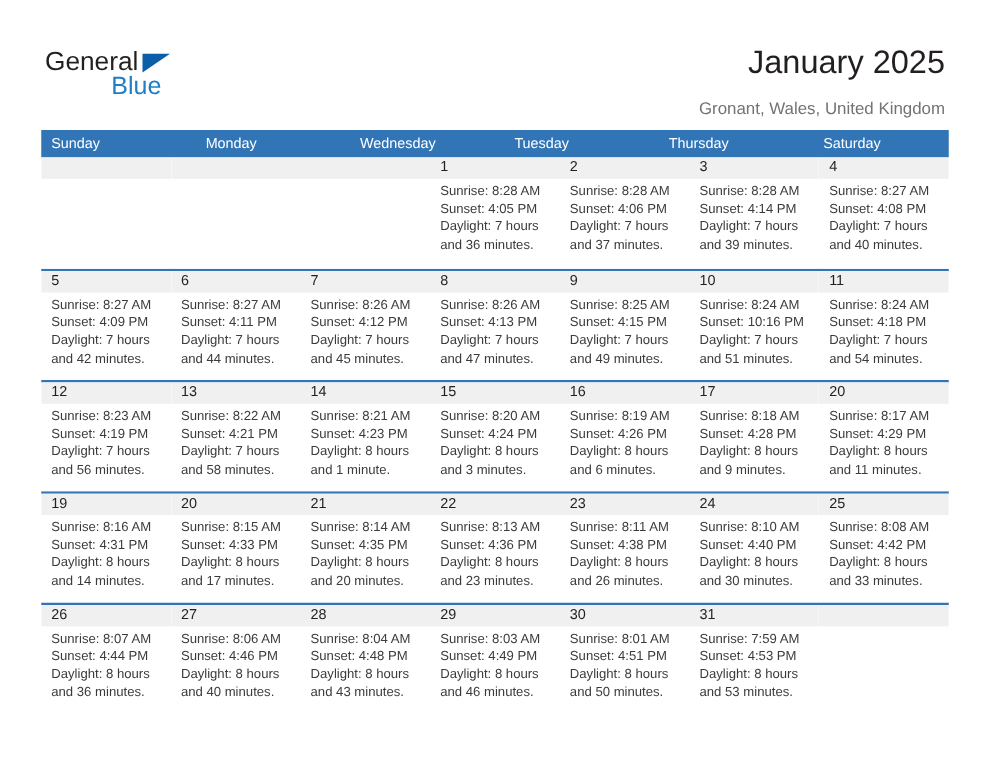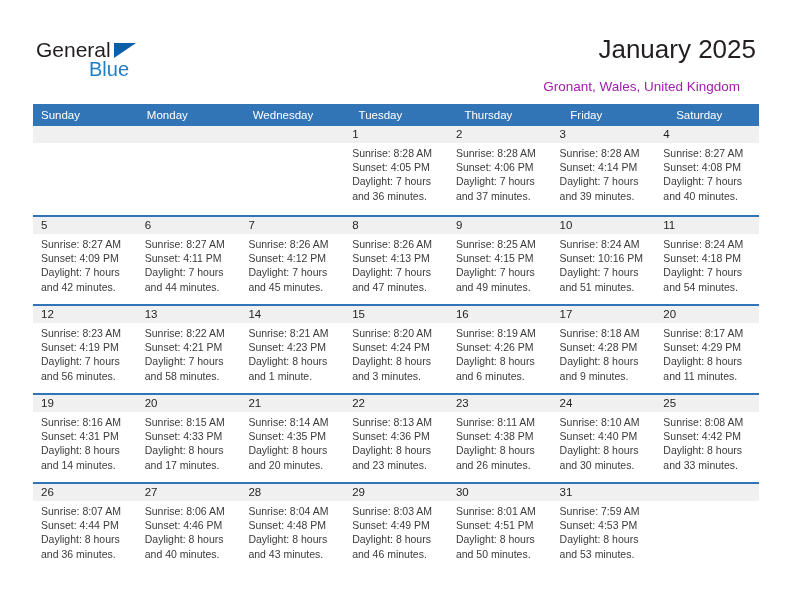--- a/index.html
+++ b/index.html
@@ -67,24 +67,24 @@
     position: absolute;
     right: 36px;
     top: 34px;
     font-size: 26px;
     color: #231f20;
     text-align: right;
     white-space: nowrap;
   }
   .subtitle {
     position: absolute;
-    right: 52px;
+    right: 36px;
     top: 79px;
     font-size: 13.5px;
-    color: #a21caf;
+    color: #737373;
     text-align: left;
     white-space: nowrap;
   }
 
   
   .calendar {
     position: absolute;
     left: 33px;
     top: 104px;
     width: 726px;
@@ -161,21 +161,20 @@
   </div>
 
   <div class="calendar">
 
     <div class="weekday-row">
       <div class="weekday">Sunday</div>
       <div class="weekday">Monday</div>
       <div class="weekday">Wednesday</div>
       <div class="weekday">Tuesday</div>
       <div class="weekday">Thursday</div>
-      <div class="weekday">Friday</div>
       <div class="weekday">Saturday</div>
     </div>
 
     <div class="week-row first">
       <div class="day-cell empty">
         <div class="day-number-band"></div>
         <div class="day-lines">
           <div class="day-line"></div>
           <div class="day-line"></div>
           <div class="day-line"></div>

